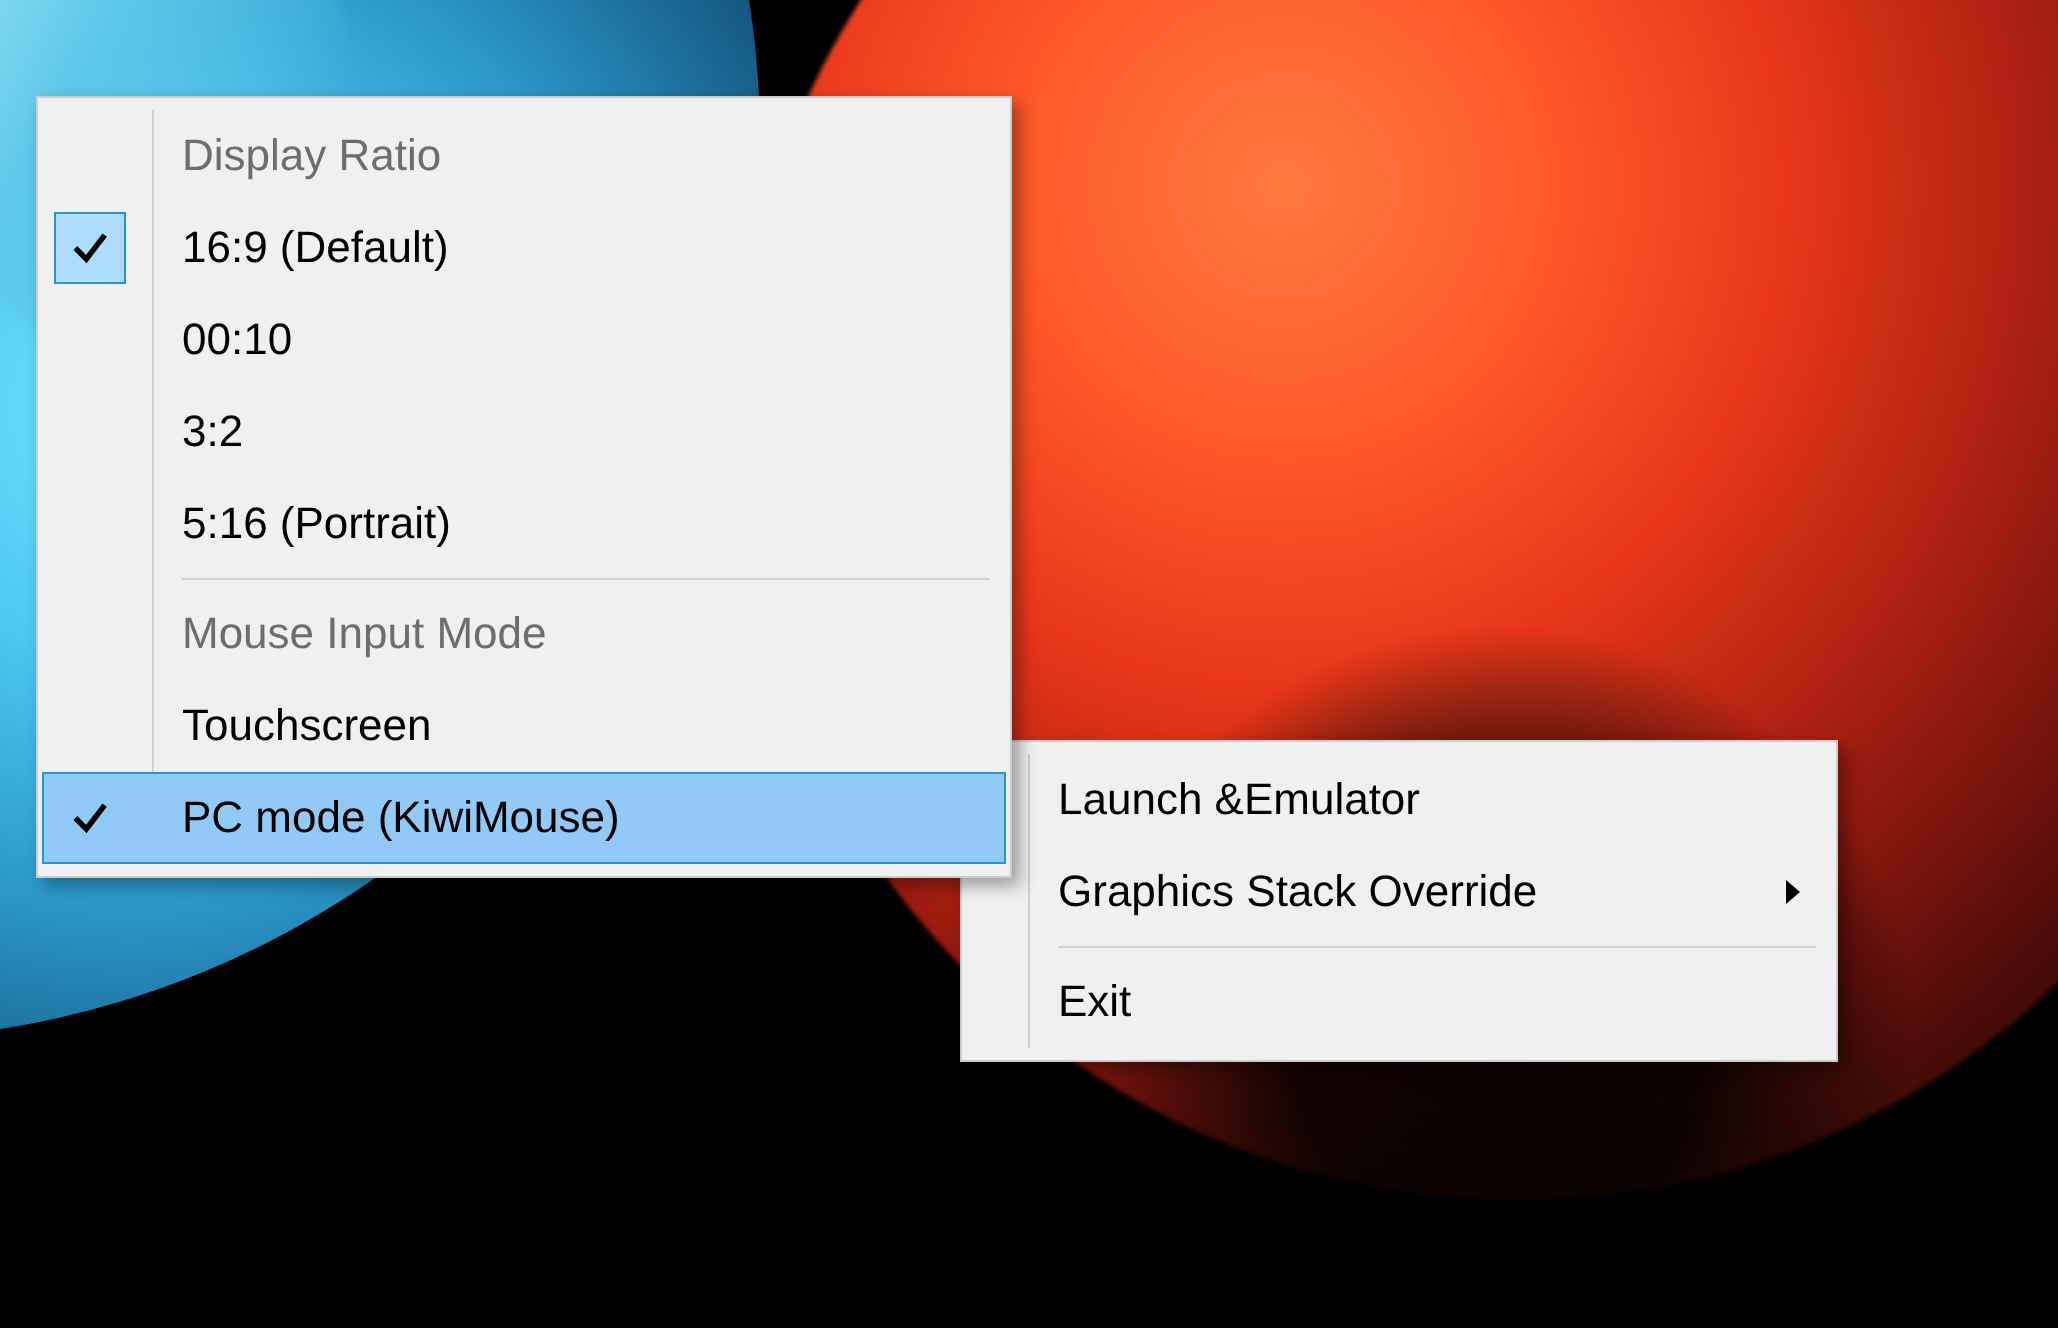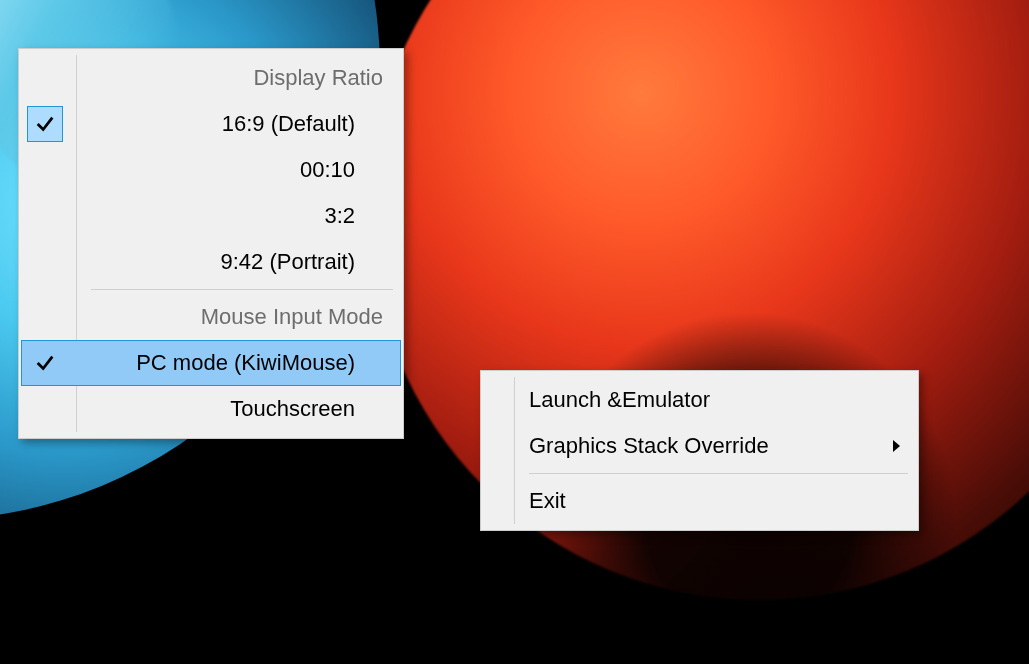--- a/index.html
+++ b/index.html
@@ -156,22 +156,21 @@
     right: 14px;
     top: 50%;
     transform: translateY(-50%);
   }
   .arrow svg { width: 10px; height: 14px; display: block; }
 
   
   #menu-primary {
     left: 18px;
     top: 48px;
-    width: 386px;
-    text-align: right;
+    width: 488px;
   }
   #menu-secondary {
     left: 480px;
     top: 370px;
     width: 439px;
   }
 </style>
 </head>
 <body>
 
@@ -227,36 +226,36 @@
 
   <div class="menu-item">
     <span>00:10</span>
   </div>
 
   <div class="menu-item">
     <span>3:2</span>
   </div>
 
   <div class="menu-item">
-    <span>9:42 (Portrait)</span>
+    <span>5:16 (Portrait)</span>
   </div>
 
   <div class="menu-sep"></div>
 
   <div class="menu-header">
     <span>Mouse Input Mode</span>
+  </div>
+
+  <div class="menu-item">
+    <span>Touchscreen</span>
   </div>
 
   <div class="menu-item highlight">
     <span class="check">
       <span class="check-box plain">
         <svg viewBox="0 0 24 24">
             <path d="M4 12 L10 18 L20 5" stroke="#000" stroke-width="3" fill="none"></path>
           </svg>
       </span>
     </span>
     <span>PC mode (KiwiMouse)</span>
   </div>
-
-  <div class="menu-item">
-    <span>Touchscreen</span>
-  </div>
 </div>
 
 </body></html>

